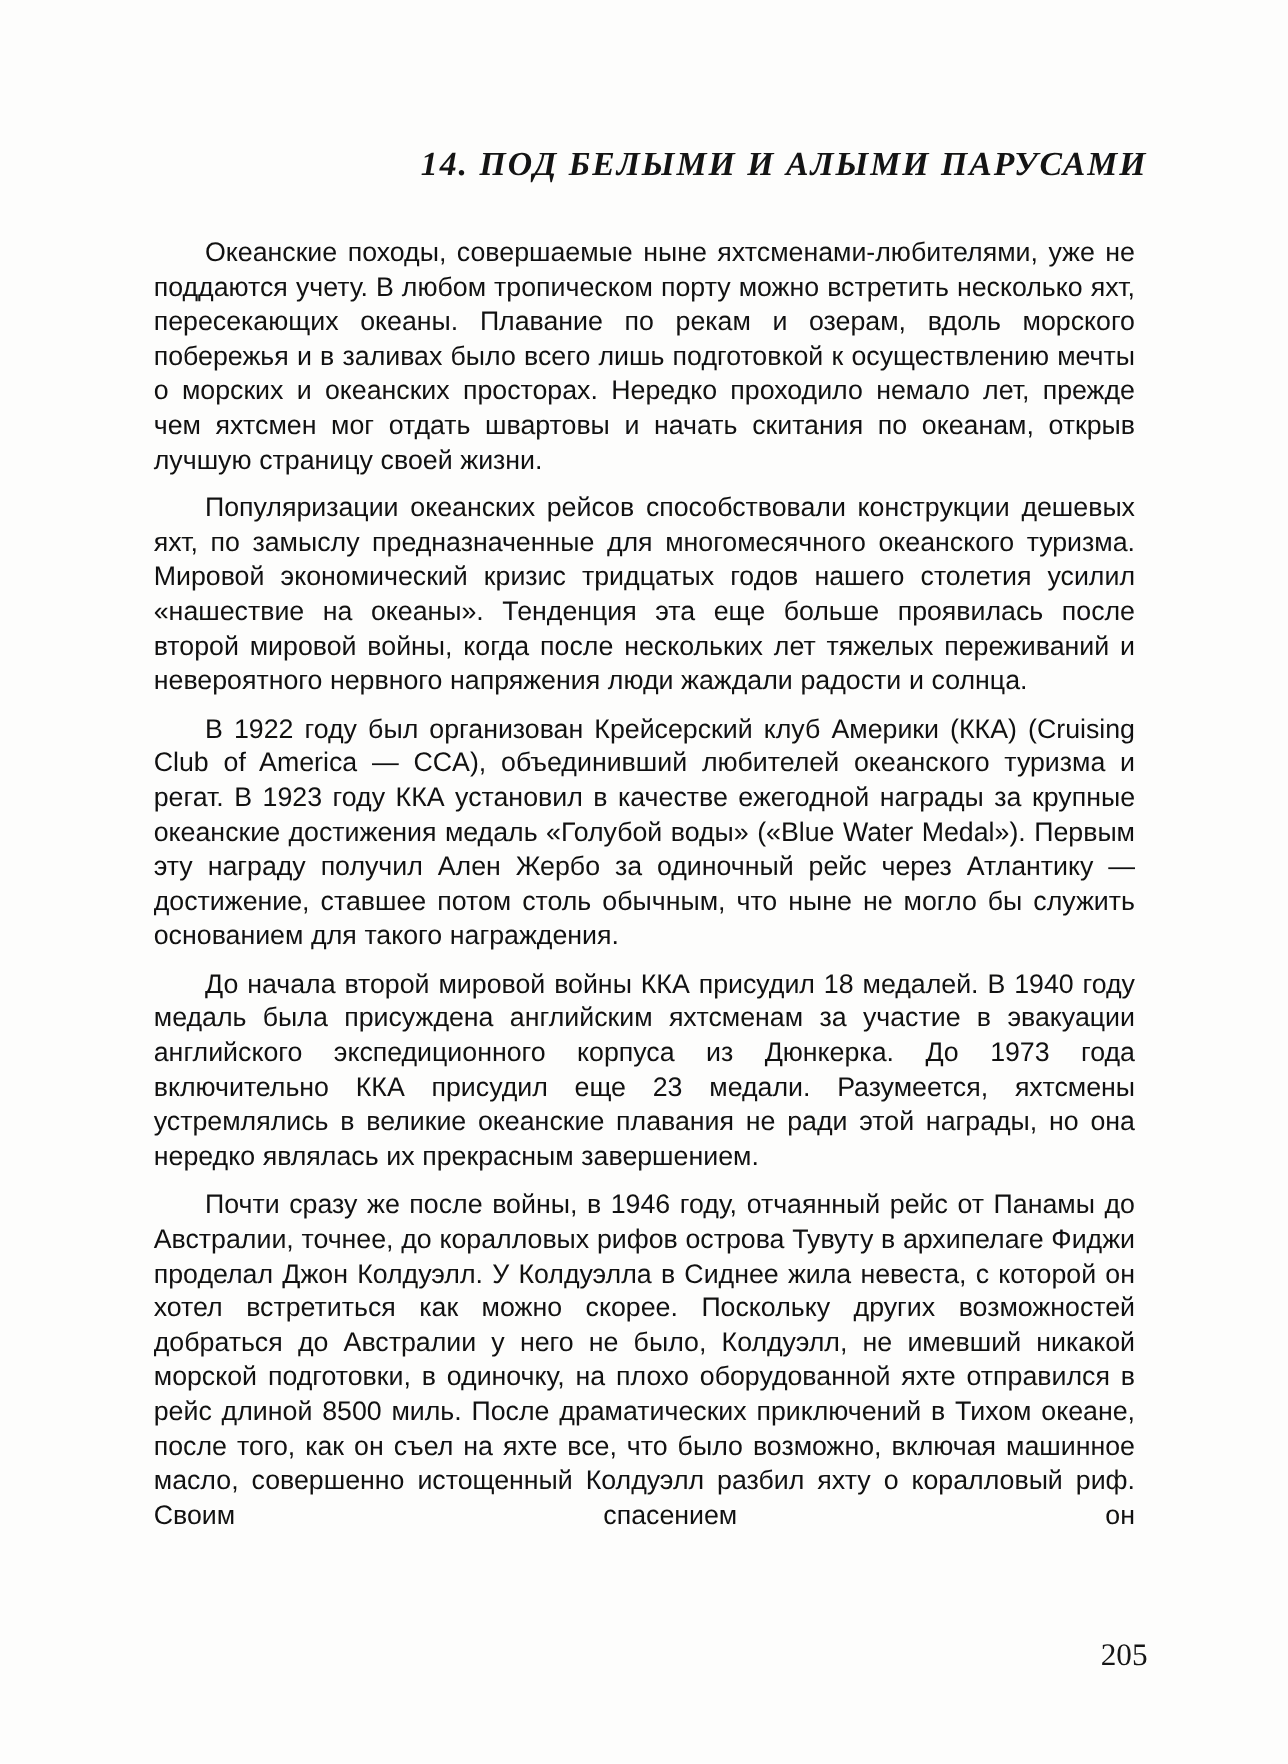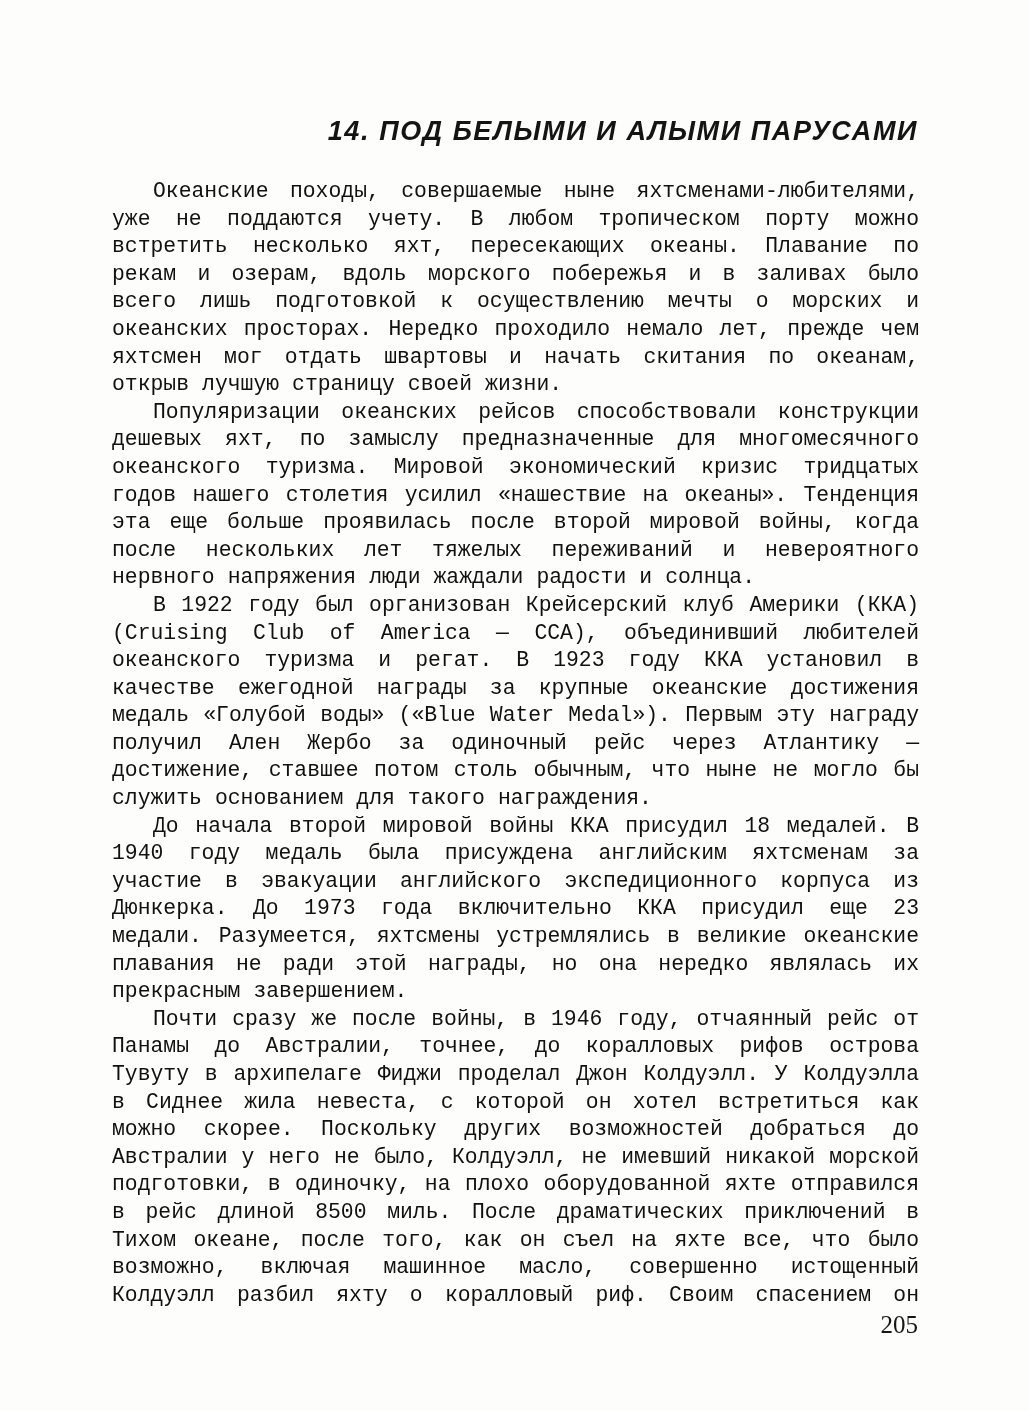--- a/index.html
+++ b/index.html
@@ -20,44 +20,44 @@
     box-sizing: border-box;
   }
 
   
   .chapter-title {
     position: absolute;
     top: 96px;
     left: 112px;
     width: 806px;
     text-align: right;
-    font-family: Liberation Sans, sans-serif;
+    font-family: Liberation Serif, serif;
     font-style: italic;
     font-weight: bold;
     font-size: 27px;
     line-height: 34px;
     letter-spacing: 1.6px;
     color: #141414;
     white-space: nowrap;
   }
 
   
   .text-column {
     position: absolute;
     top: 178px;
     left: 112px;
     width: 807px;
   }
 
   .para {
-    margin: 0;
+    margin: 11px;
     text-align: justify;
     text-justify: inter-word;
     text-indent: 41px;
-    font-family: Liberation Mono, monospace;
+    font-family: Liberation Sans, sans-serif;
     font-size: 21.4px;
     line-height: 27.6px;
     color: #111111;
     hyphens: manual;
     -webkit-hyphens: manual;
     word-spacing: 0.2px;
   }
 
   .para:last-child {
     text-align-last: justify;

